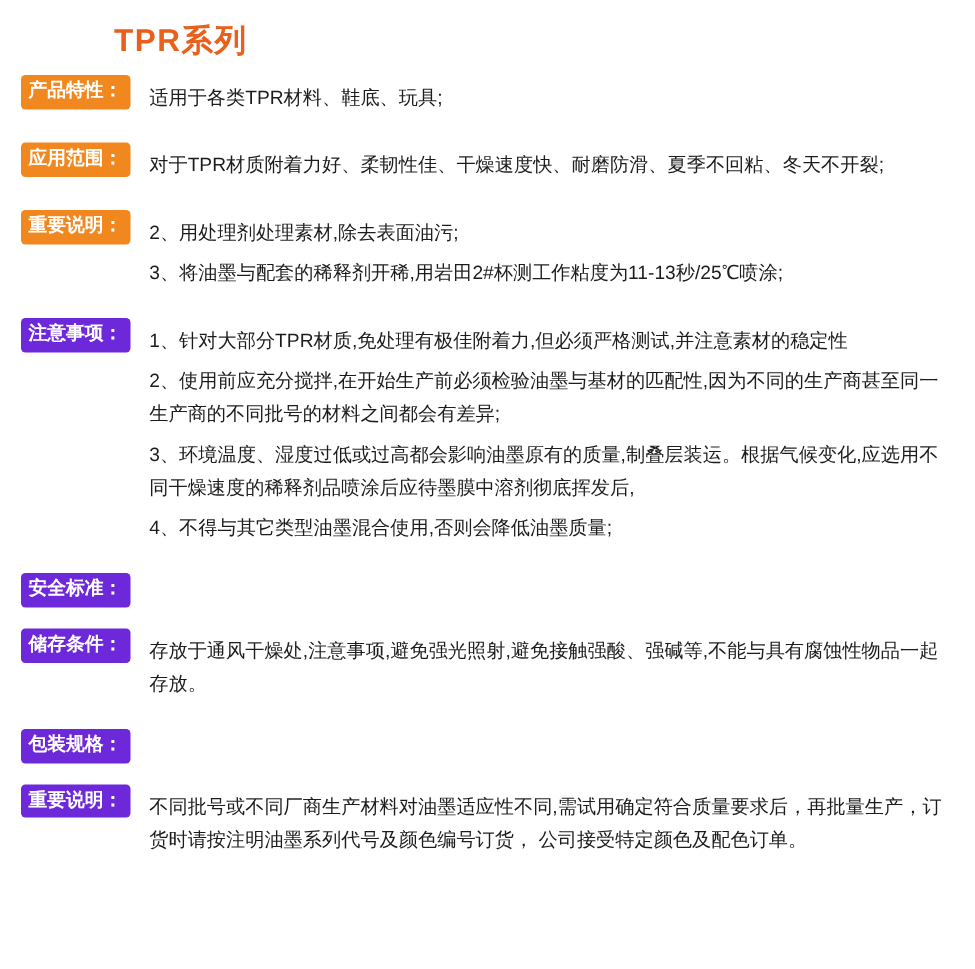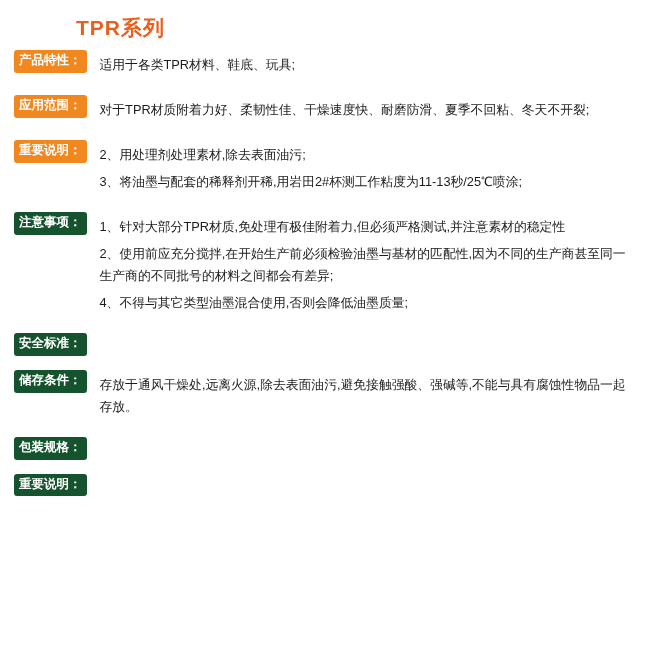--- a/index.html
+++ b/index.html
@@ -44,21 +44,21 @@
     font-size: 12.5px;
     font-weight: bold;
     line-height: 1.25;
     padding: 3px 5px 4px 5px;
     border-radius: 3px;
     white-space: nowrap;
     margin-right: 8px;
     margin-top: 1px;
   }
   .label.black {
-    background: #14532d;
+    background: #6d28d9;
     color: #ffffff;
   }
   .body {
     flex: 1 1 auto;
     font-size: 12.8px;
     line-height: 1.72;
     color: #1c1c1c;
     word-break: break-word;
   }
   .body p {
@@ -92,37 +92,41 @@
         <p>2、用处理剂处理素材,除去表面油污;</p>
         <p>3、将油墨与配套的稀释剂开稀,用岩田2#杯测工作粘度为11-13秒/25℃喷涂;</p>
       </div>
     </div>
 
     <div class="row">
       <div class="label black">注意事项：</div>
       <div class="body">
         <p>1、针对大部分TPR材质,免处理有极佳附着力,但必须严格测试,并注意素材的稳定性</p>
         <p>2、使用前应充分搅拌,在开始生产前必须检验油墨与基材的匹配性,因为不同的生产商甚至同一生产商的不同批号的材料之间都会有差异;</p>
+        <p>3、环境温度、湿度过低或过高都会影响油墨原有的质量,制叠层装运。根据气候变化,应选用不同干燥速度的稀释剂品喷涂后应待墨膜中溶剂彻底挥发后,</p>
         <p>4、不得与其它类型油墨混合使用,否则会降低油墨质量;</p>
       </div>
     </div>
 
     <div class="row">
       <div class="label black">安全标准：</div>
     </div>
 
     <div class="row">
       <div class="label black">储存条件：</div>
       <div class="body">
-        <p>存放于通风干燥处,远离火源,除去表面油污,避免接触强酸、强碱等,不能与具有腐蚀性物品一起存放。</p>
+        <p>存放于通风干燥处,注意事项,避免强光照射,避免接触强酸、强碱等,不能与具有腐蚀性物品一起存放。</p>
       </div>
     </div>
 
     <div class="row">
       <div class="label black">包装规格：</div>
     </div>
 
     <div class="row">
       <div class="label black">重要说明：</div>
+      <div class="body">
+        <p>不同批号或不同厂商生产材料对油墨适应性不同,需试用确定符合质量要求后，再批量生产，订货时请按注明油墨系列代号及颜色编号订货， 公司接受特定颜色及配色订单。</p>
+      </div>
     </div>
 
   </div>
 </div>
 
 </body></html>

